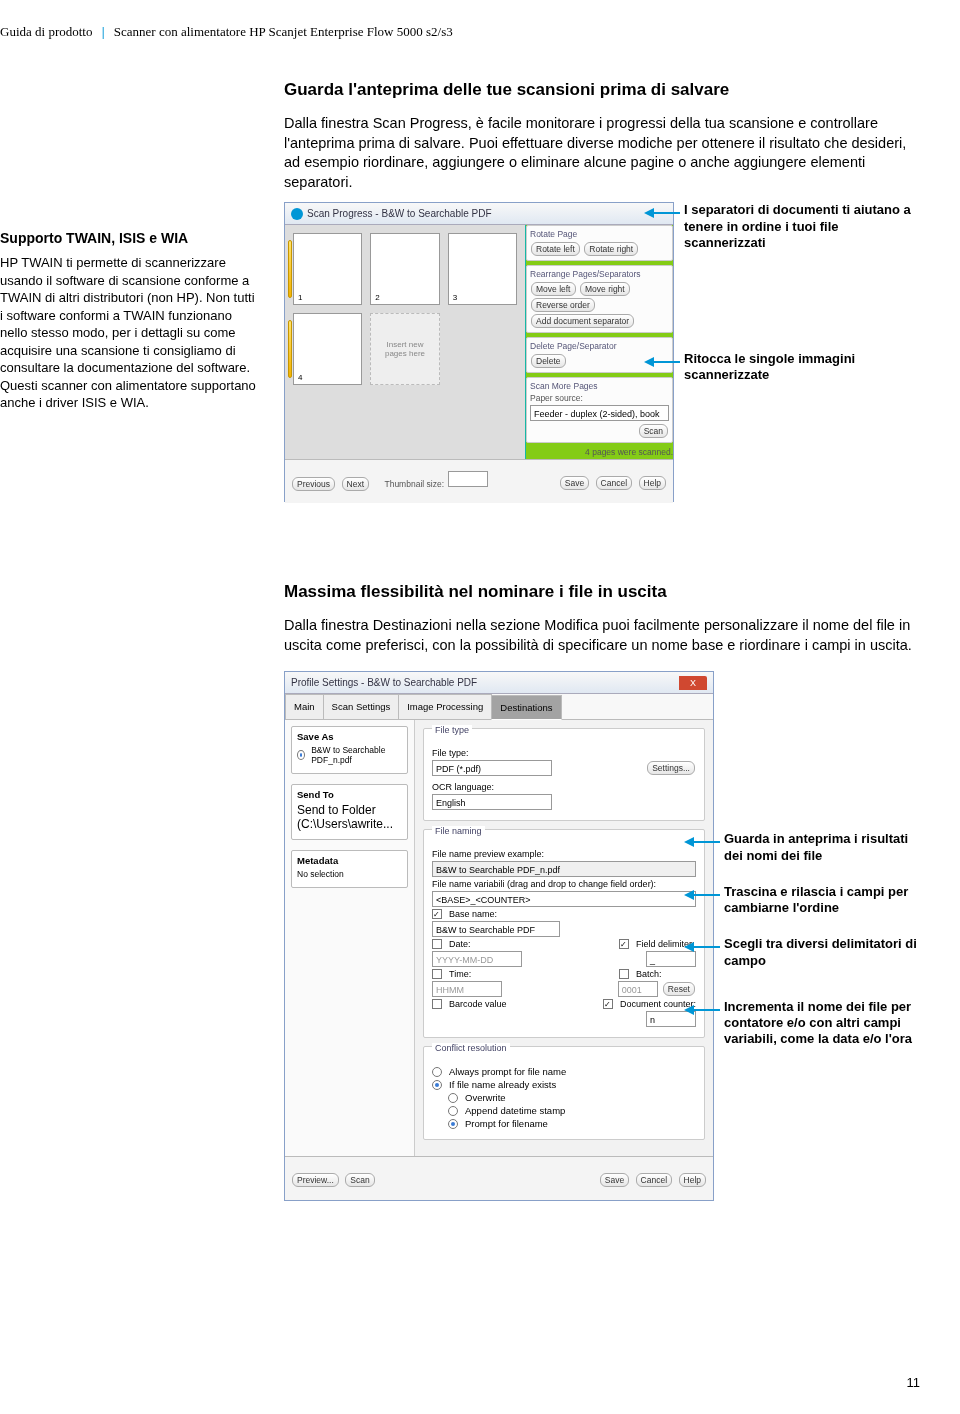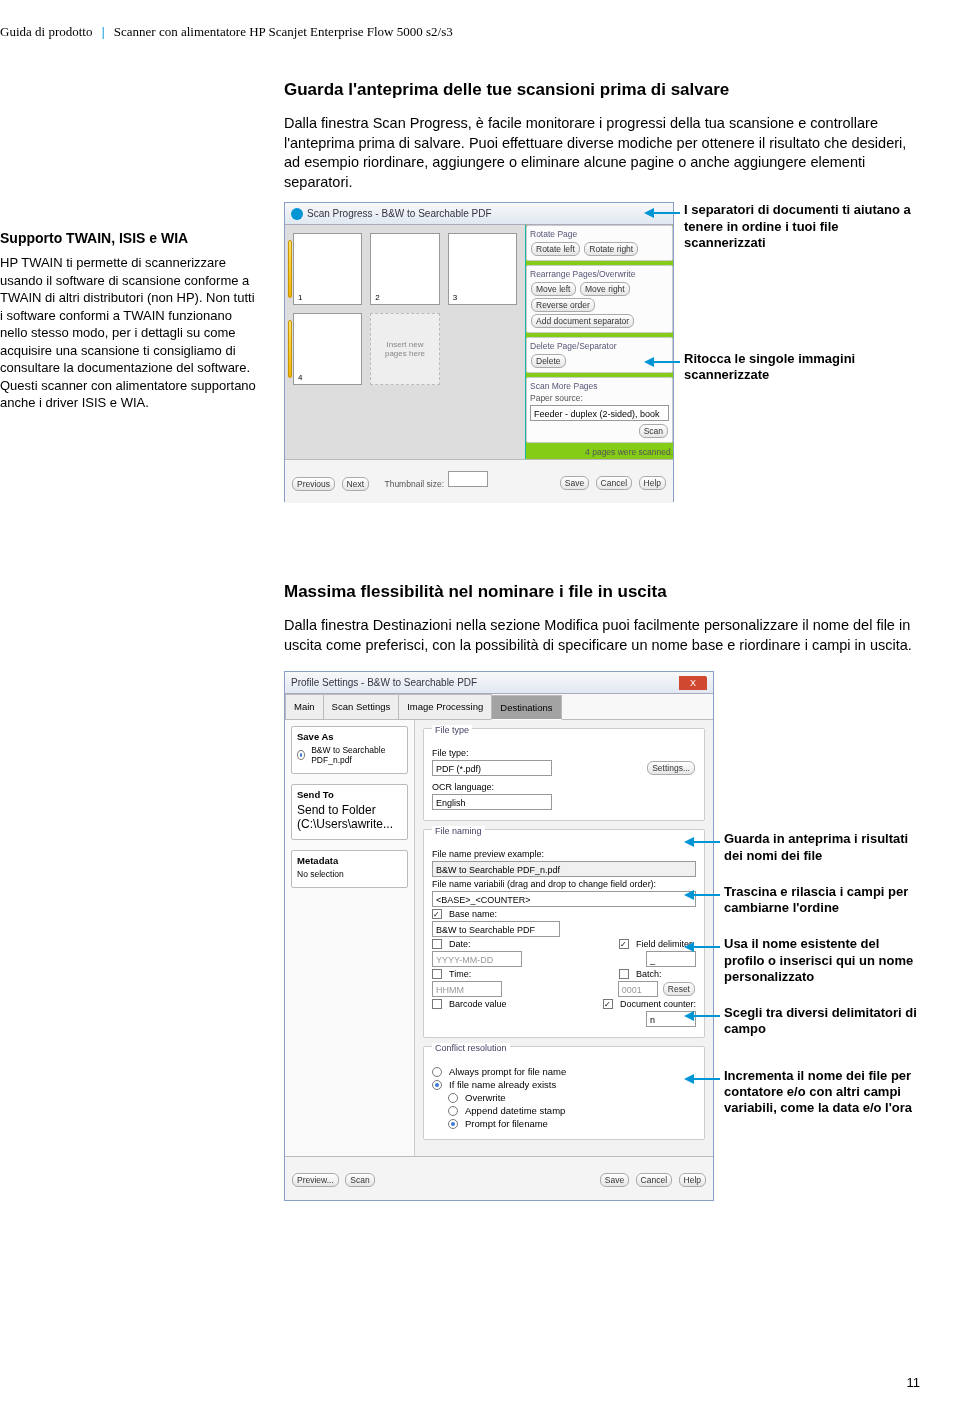--- a/index.html
+++ b/index.html
@@ -247,21 +247,21 @@
               </div>
             <div class="thumb blank">
                 <span>Insert new pages here</span>
               </div>
           </div>
           <div class="panel">
             <div class="grp"><div class="gt">Rotate Page</div>
               <span class="minibtn">Rotate left</span>
               <span class="minibtn">Rotate right</span>
             </div>
-            <div class="grp"><div class="gt">Rearrange Pages/Overwrite</div>
+            <div class="grp"><div class="gt">Rearrange Pages/Separators</div>
               <span class="minibtn">Move left</span>
               <span class="minibtn">Move right</span><br>
               <span class="minibtn">Reverse order</span>
               <span class="minibtn">Add document separator</span>
             </div>
             <div class="grp"><div class="gt">Delete Page/Separator</div>
               <span class="minibtn">Delete</span>
             </div>
             <div class="grp">
                 <div class="gt">Scan More Pages</div>
@@ -456,24 +456,20 @@
       <div class="callout" style="margin-top:160px">
         <span class="arrow-line" style="left:-30px;width:26px;"></span><span class="arrow-l" style="left:-40px;"></span>
         <span>Guarda in anteprima i risultati dei nomi dei file</span>
       </div>
       <div class="callout">
         <span class="arrow-line" style="left:-30px;width:26px;"></span><span class="arrow-l" style="left:-40px;"></span>
         <span>Trascina e rilascia i campi per cambiarne l'ordine</span>
       </div>
       <div class="callout">
         <span class="arrow-line" style="left:-30px;width:26px;"></span><span class="arrow-l" style="left:-40px;"></span>
-        <span>Usa il nome esistente del profilo o inserisci qui un nome personalizzato</span>
-      </div>
-      <div class="callout">
-        <span class="arrow-line" style="left:-30px;width:26px;"></span><span class="arrow-l" style="left:-40px;"></span>
         <span>Scegli tra diversi delimitatori di campo</span>
       </div>
       <div class="callout" style="margin-top:30px">
         <span class="arrow-line" style="left:-30px;width:26px;"></span><span class="arrow-l" style="left:-40px;"></span>
         <span>Incrementa il nome dei file per contatore e/o con altri campi variabili, come la data e/o l'ora</span>
       </div>
     </div>
   </div>
 </div>
 

